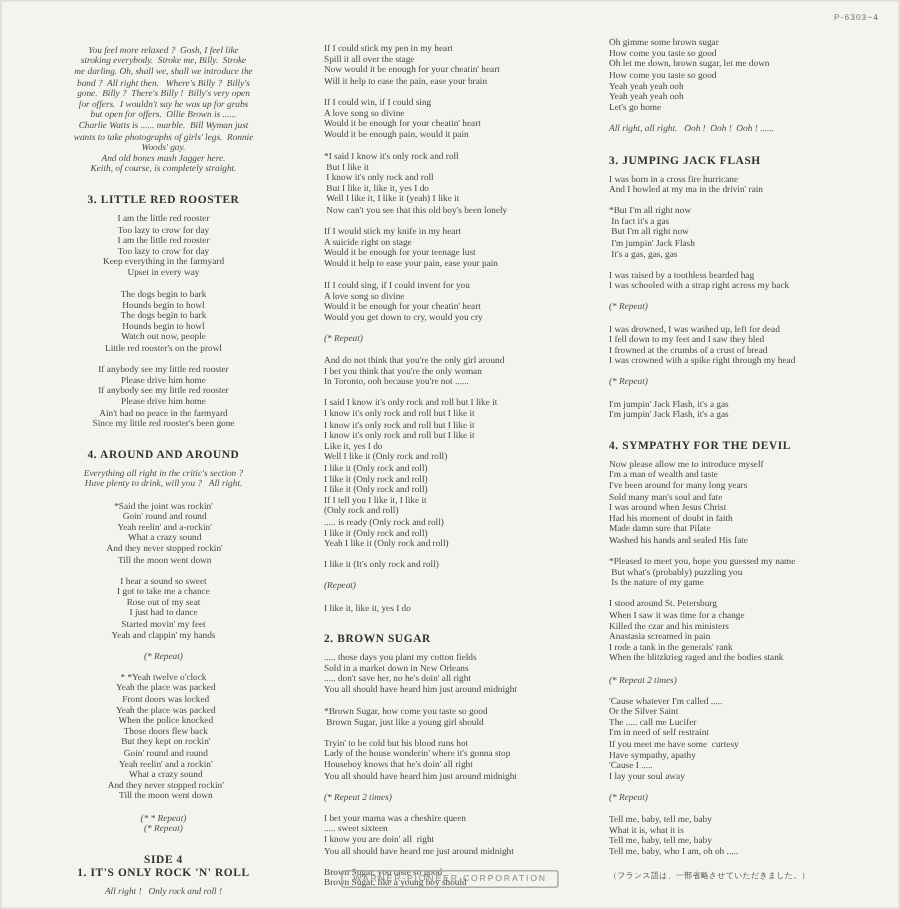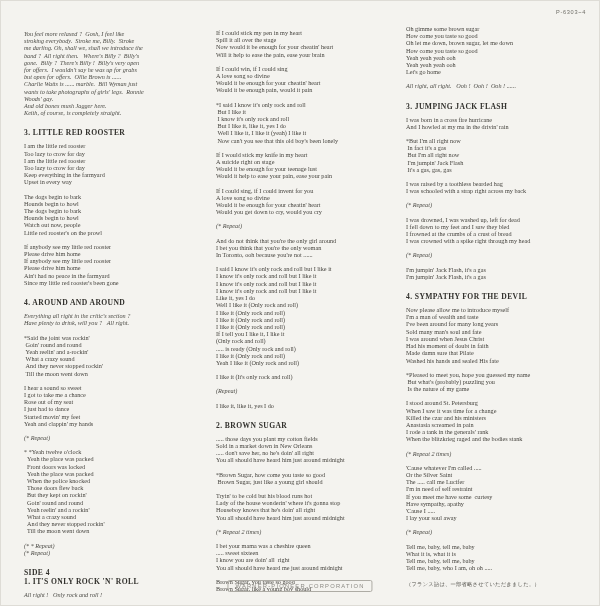--- a/index.html
+++ b/index.html
@@ -2,21 +2,21 @@
 <html><head>
 <meta charset="utf-8">
 <style>
   html,body{margin:0;padding:0;background:#e9e8e4;}
   .sheet{
     position:relative;width:600px;height:606px;background:#f4f3ef;
     font-family:"Liberation Serif",serif;color:#46443f;overflow:hidden;
     box-shadow:inset 0 0 0 1px #dedcd6;
   }
   .col{position:absolute;font-size:6.2px;line-height:7.2px;white-space:pre-wrap;}
-  .col-left{left:24px;top:30px;width:192px;}
+  .col-left{left:13px;top:30px;width:192px;text-align:center;}
   .col-mid{left:216px;top:29px;width:184px;}
   .col-right{left:406px;top:25px;width:184px;}
   .h{
     font-family:Liberation Serif, serif;font-weight:bold;
     font-size:7.6px;line-height:9px;letter-spacing:.4px;color:#32312d;
     margin:12px 0 5px;
   }
   .stanza{margin:0 0 7px;}
   .it{font-style:italic;color:#4b4a45;}
   .jp{font-size:5.3px;color:#56554f;margin-top:10px;letter-spacing:.2px;}

